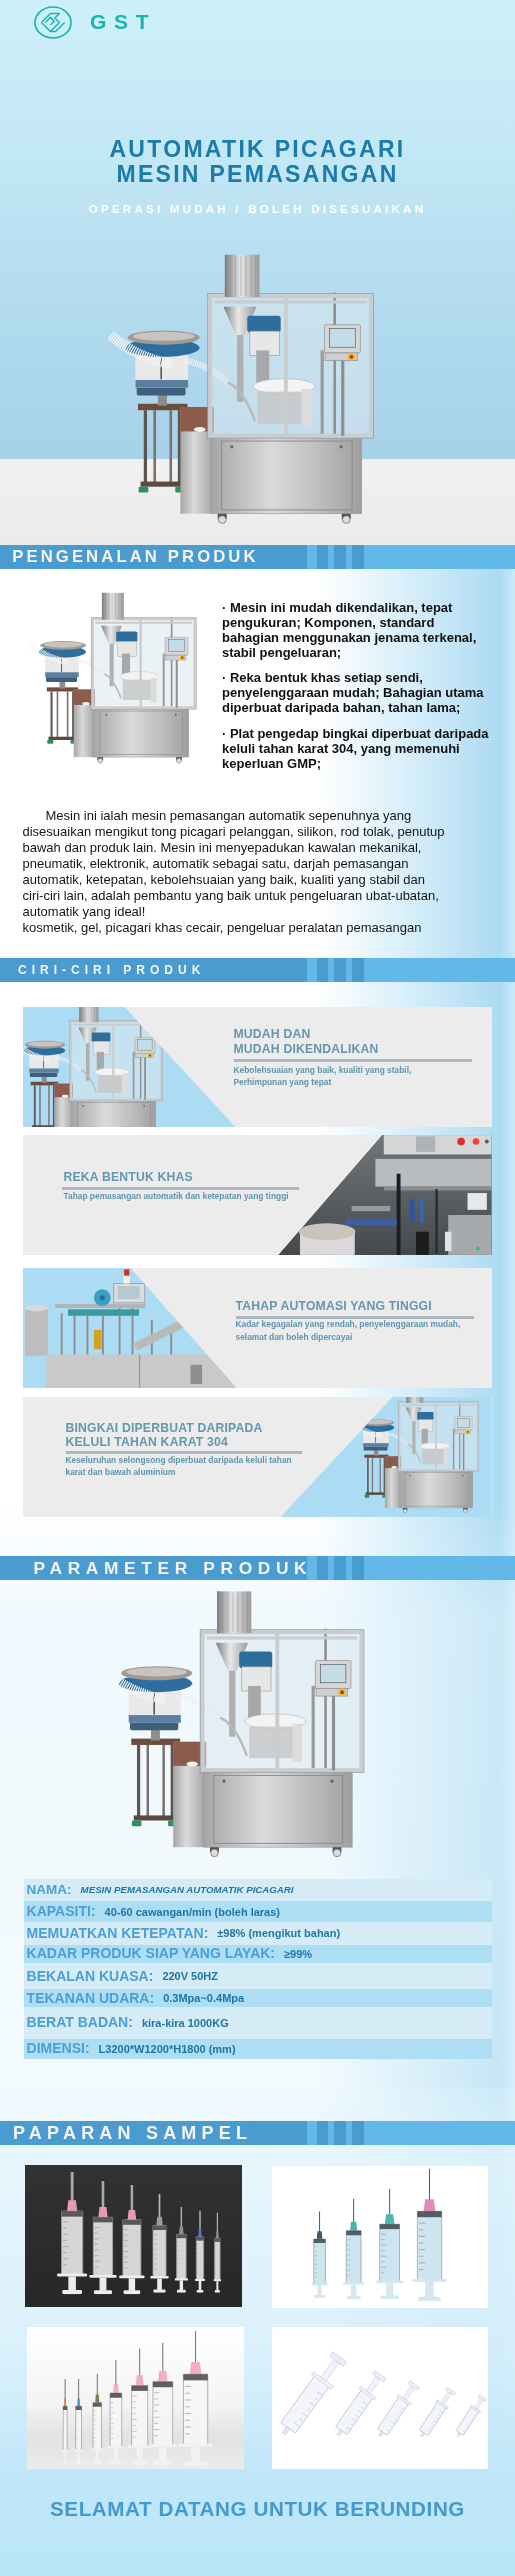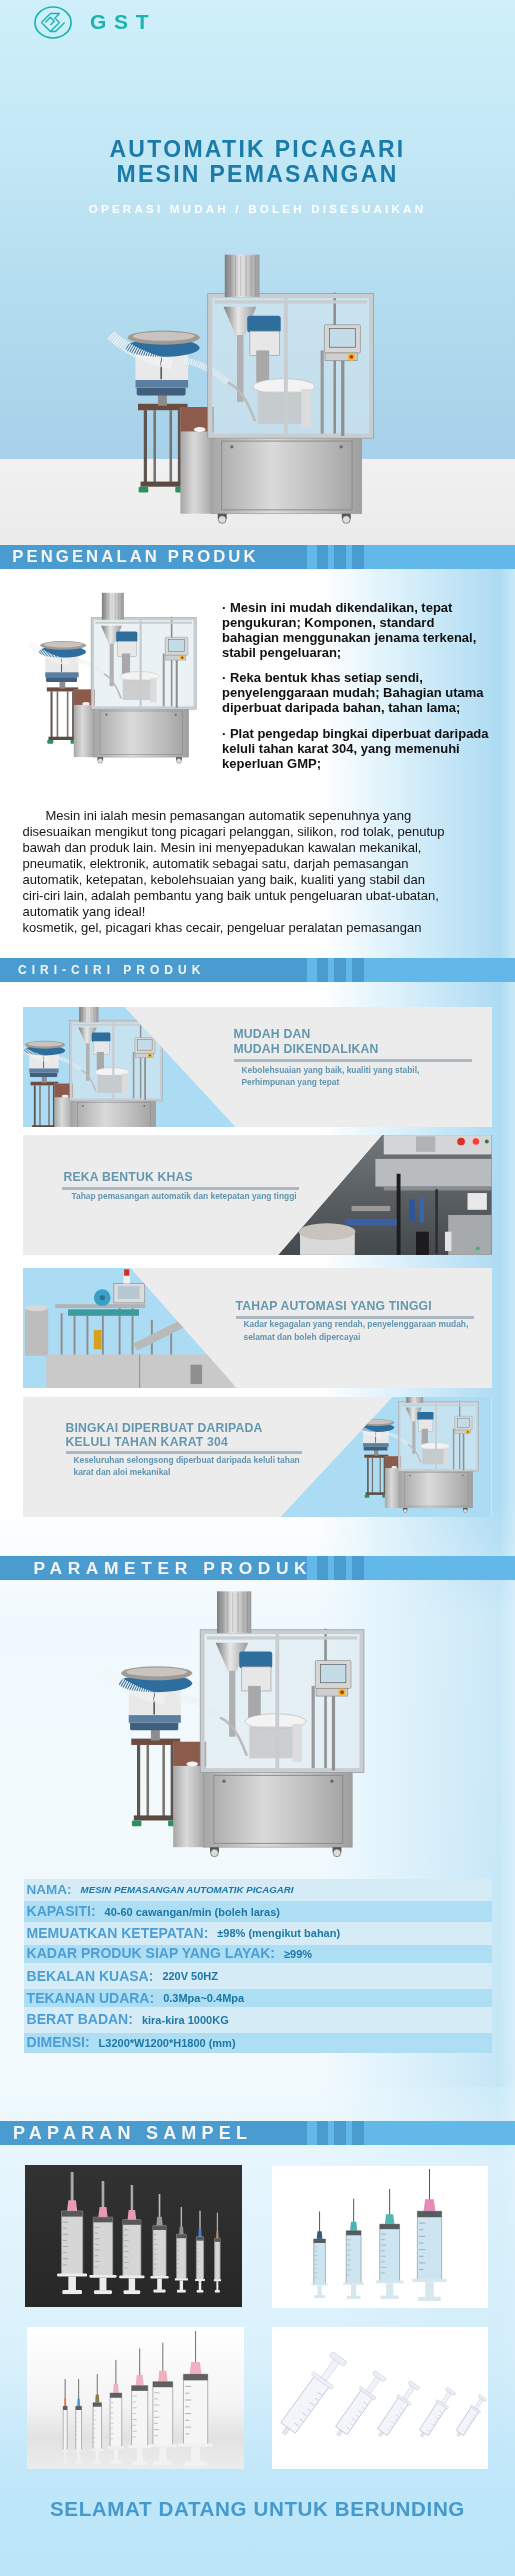--- a/index.html
+++ b/index.html
@@ -46,33 +46,33 @@
   .card .img{position:absolute;left:0;top:0;width:469px;height:120px;}
   .c1 .img{clip-path:polygon(0 0,102px 0,213px 120px,0 120px);background:var(--card_blue);}
   .c2 .img{clip-path:polygon(360px 0,469px 0,469px 120px,256px 120px);background:#5d6266;}
   .c3 .img{clip-path:polygon(0 0,108px 0,214px 120px,0 120px);background:var(--card_blue);}
   .c4 .img{clip-path:polygon(370px 0,469px 0,469px 120px,258px 120px);background:var(--card_blue);}
   .card .ttl{position:absolute;}
   .card .ttl .ln{display:block;}
   .card .ttl .ln span{display:inline-block;white-space:nowrap;font:bold 12.2px/15px "Liberation Sans",sans-serif;letter-spacing:0.2px;color:var(--feature_text);}
   .card .bar{position:absolute;height:3.2px;background:#a9b8c2;}
   .card .sub{position:absolute;}
-  .card .sub .ln{display:block;margin-left:8px;}
+  .card .sub .ln{display:block;}
   .card .sub .ln span{display:inline-block;white-space:nowrap;font:bold 8.4px/12.2px "Liberation Sans",sans-serif;color:var(--feature_sub);}
   .c1 .ttl{left:211px;top:20px;} .c1 .bar{left:211px;top:52px;width:238px;} .c1 .sub{left:211px;top:57px;}
   .c2 .ttl{left:41px;top:35px;} .c2 .bar{left:39px;top:52px;width:237px;} .c2 .sub{left:41px;top:55px;}
   .c3 .ttl{left:213px;top:31px;} .c3 .bar{left:213px;top:48px;width:238px;} .c3 .sub{left:213px;top:50px;}
   .c3 .sub .ln span{line-height:13px;}
   .c4 .ttl{left:43px;top:24px;} .c4 .ttl .ln span{line-height:14px;} .c4 .bar{left:43px;top:54px;width:236px;} .c4 .sub{left:43px;top:57px;}
   
   .ptable{position:absolute;left:24px;top:1879px;width:468px;}
   .prow{display:flex;align-items:center;padding-left:2.6px;white-space:nowrap;}
   .prow:nth-child(odd){background:var(--table_row_light);}
   .prow:nth-child(even){background:var(--table_row_blue);}
-  .r1{height:22px}.r2{height:21px}.r3{height:22.5px}.r4{height:18.7px}.r5{height:26px}.r6{height:17.4px}.r7{height:26px}.r8{height:20px}
+  .r1{height:22px}.r2{height:21px}.r3{height:22.5px}.r4{height:18.7px}.r5{height:26px}.r6{height:17.4px}.r7{height:32px}.r8{height:20px}
   .plabel{font:bold 14px/16.7px "Liberation Sans",sans-serif;color:var(--table_label);}
   .pvalue{font:bold 11px/14px "Liberation Sans",sans-serif;color:var(--table_value);margin-left:9px;}
   .r1 .plabel{font-size:13.5px;} .r1 .pvalue{font-size:9.7px;font-style:italic;}
   
   .sample{position:absolute;overflow:hidden;}
   .s1{left:24.5px;top:2165px;width:217px;height:142px;background:linear-gradient(180deg,#323232,#272727);}
   .s2{left:272px;top:2166px;width:216px;height:142px;background:#ffffff;}
   .s3{left:27px;top:2327px;width:217px;height:142px;background:linear-gradient(180deg,#ffffff 0%,#f4f4f4 55%,#e2e2e2 78%,#ececec 100%);}
   .s4{left:272px;top:2327px;width:216px;height:142px;background:#ffffff;}
   .cta{position:absolute;left:0;top:2497px;width:515px;text-align:center;}
@@ -373,21 +373,21 @@
           <use href="#machine" x="0" y="0" width="201" height="204"></use>
         </svg>
       </div>
       <div class="ttl">
         <div class="ln"><span>BINGKAI DIPERBUAT DARIPADA</span></div>
         <div class="ln"><span>KELULI TAHAN KARAT 304</span></div>
       </div>
       <div class="bar"></div>
       <div class="sub">
         <div class="ln"><span>Keseluruhan selongsong diperbuat daripada keluli tahan</span></div>
-        <div class="ln"><span>karat dan aloi mekanikal</span></div>
+        <div class="ln"><span>karat dan bawah aluminium</span></div>
       </div>
     </div>
   </section>
 
   <section>
     <div class="sec-head" style="top:1556px">
       <span class="sec-title t-param" style="letter-spacing: 5.6px; padding-left: 22px;">PARAMETER PRODUK</span>
     </div>
 
     <svg class="machine" style="left:102px;top:1590px;width:263px;height:268px" viewBox="0 0 408 416" width="263" height="268">

